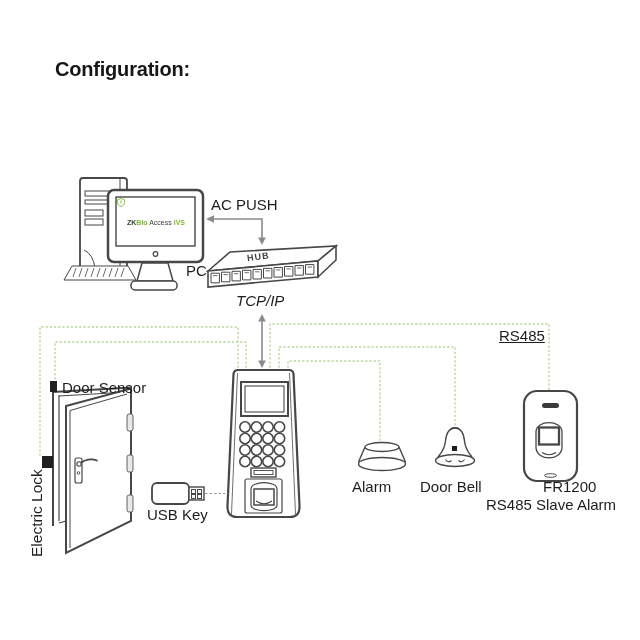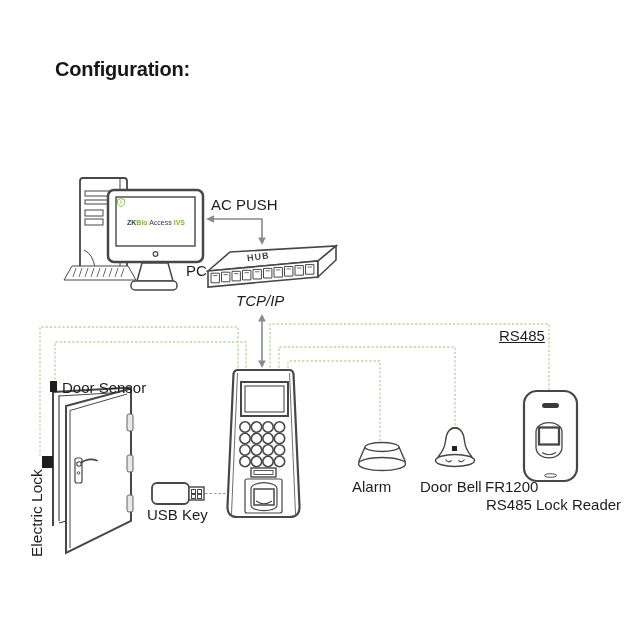--- a/index.html
+++ b/index.html
@@ -190,16 +190,16 @@
 <div class="label" style="left:186px;top:262px;">PC</div>
 <div class="label" style="left:211px;top:196px;">AC PUSH</div>
 <div class="hub-text">HUB</div>
 <div class="label" style="left:236px;top:292px;font-style:italic;">TCP/IP</div>
 <div class="label" style="left:499px;top:327px;text-decoration:underline;">RS485</div>
 <div class="label" style="left:62px;top:379px;text-align:center;">Door Sensor</div>
 <div class="vlabel">Electric Lock</div>
 <div class="label" style="left:147px;top:506px;">USB Key</div>
 <div class="label center" style="left:352px;top:478px;width:60px;">Alarm</div>
 <div class="label center" style="left:420px;top:478px;width:72px;">Door Bell</div>
-<div class="label center" style="left:485px;top:478px;width:72px;">FR1200</div>
-<div class="label center" style="left:486px;top:496px;width:132px;">RS485 Lock Reader</div>
+<div class="label center" style="left:543px;top:478px;width:72px;">FR1200</div>
+<div class="label center" style="left:486px;top:496px;width:132px;">RS485 Slave Alarm</div>
 
 </div>
 
 </body></html>

